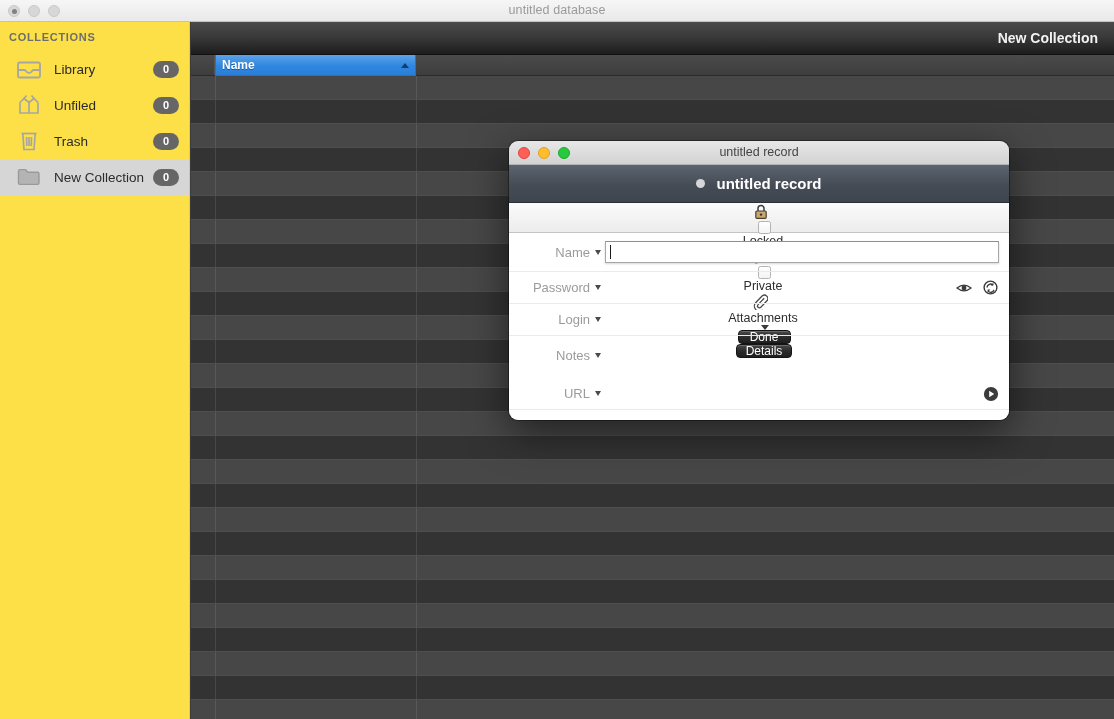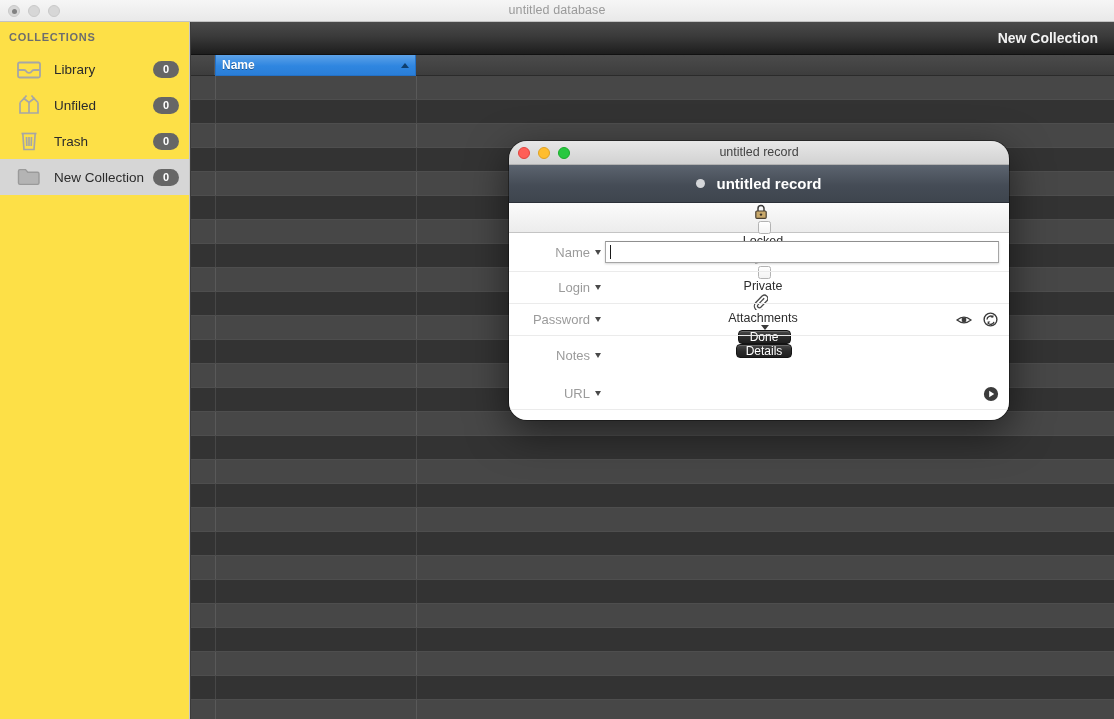--- a/index.html
+++ b/index.html
@@ -199,21 +199,21 @@
     position: absolute;
     left: 225px; top: 0; bottom: 0;
     width: 1px; background: rgba(255,255,255,.10);
   }
 
   
   .dialog {
     position: absolute;
     left: 509px; top: 141px;
     width: 500px;
-    border-radius: 18px;
+    border-radius: 9px;
     box-shadow: 0 12px 40px rgba(0,0,0,.55), 0 0 0 1px rgba(0,0,0,.35);
     overflow: hidden;
     background: #737373;
   }
   .dlg-titlebar {
     height: 24px;
     background: linear-gradient(to bottom, #e7e7e7 0%, #d2d2d2 100%);
     border-bottom: 1px solid #b2b2b2;
     display: flex;
     align-items: center;
@@ -634,30 +634,20 @@
 
       <div class="frow name-row divider">
         <div class="flabel-wrap">
           <span class="flabel">Name</span>
           <span class="flabel-caret"></span>
         </div>
         <div class="fvalue">
           <div class="finput">
             <span class="caret-bar"></span>
           </div>
-        </div>
-      </div>
-
-      <div class="frow divider">
-        <div class="flabel-wrap">
-          <span class="flabel">Login</span>
-          <span class="flabel-caret"></span>
-        </div>
-        <div class="fvalue">
-          <span class="fblank"></span>
         </div>
       </div>
 
       <div class="frow divider">
         <div class="flabel-wrap">
           <span class="flabel">Password</span>
           <span class="flabel-caret"></span>
         </div>
         <div class="fvalue">
           <span class="fblank"></span>
@@ -672,20 +662,30 @@
               <circle cx="7.5" cy="7.5" r="6.4" fill="none" stroke="#3b3b3b" stroke-width="1.4"></circle>
               <path d="M4 7.5 a3.5 3.5 0 0 1 6-2.4" fill="none" stroke="#3b3b3b" stroke-width="1.4"></path>
               <path d="M11 9.9 a3.5 3.5 0 0 1-6 1.2" fill="none" stroke="#3b3b3b" stroke-width="1.4"></path>
               <path d="M10.4 2.7 L10.4 5.6 L7.6 5.6 Z" fill="#3b3b3b"></path>
               <path d="M4.6 12.3 L4.6 9.4 L7.4 9.4 Z" fill="#3b3b3b"></path>
             </svg>
           </span>
         </div>
       </div>
 
+      <div class="frow divider">
+        <div class="flabel-wrap">
+          <span class="flabel">Login</span>
+          <span class="flabel-caret"></span>
+        </div>
+        <div class="fvalue">
+          <span class="fblank"></span>
+        </div>
+      </div>
+
       <div class="frow notes">
         <div class="flabel-wrap">
           <span class="flabel">Notes</span>
           <span class="flabel-caret"></span>
         </div>
         <div class="fvalue">
           <span class="fblank"></span>
         </div>
       </div>
 

